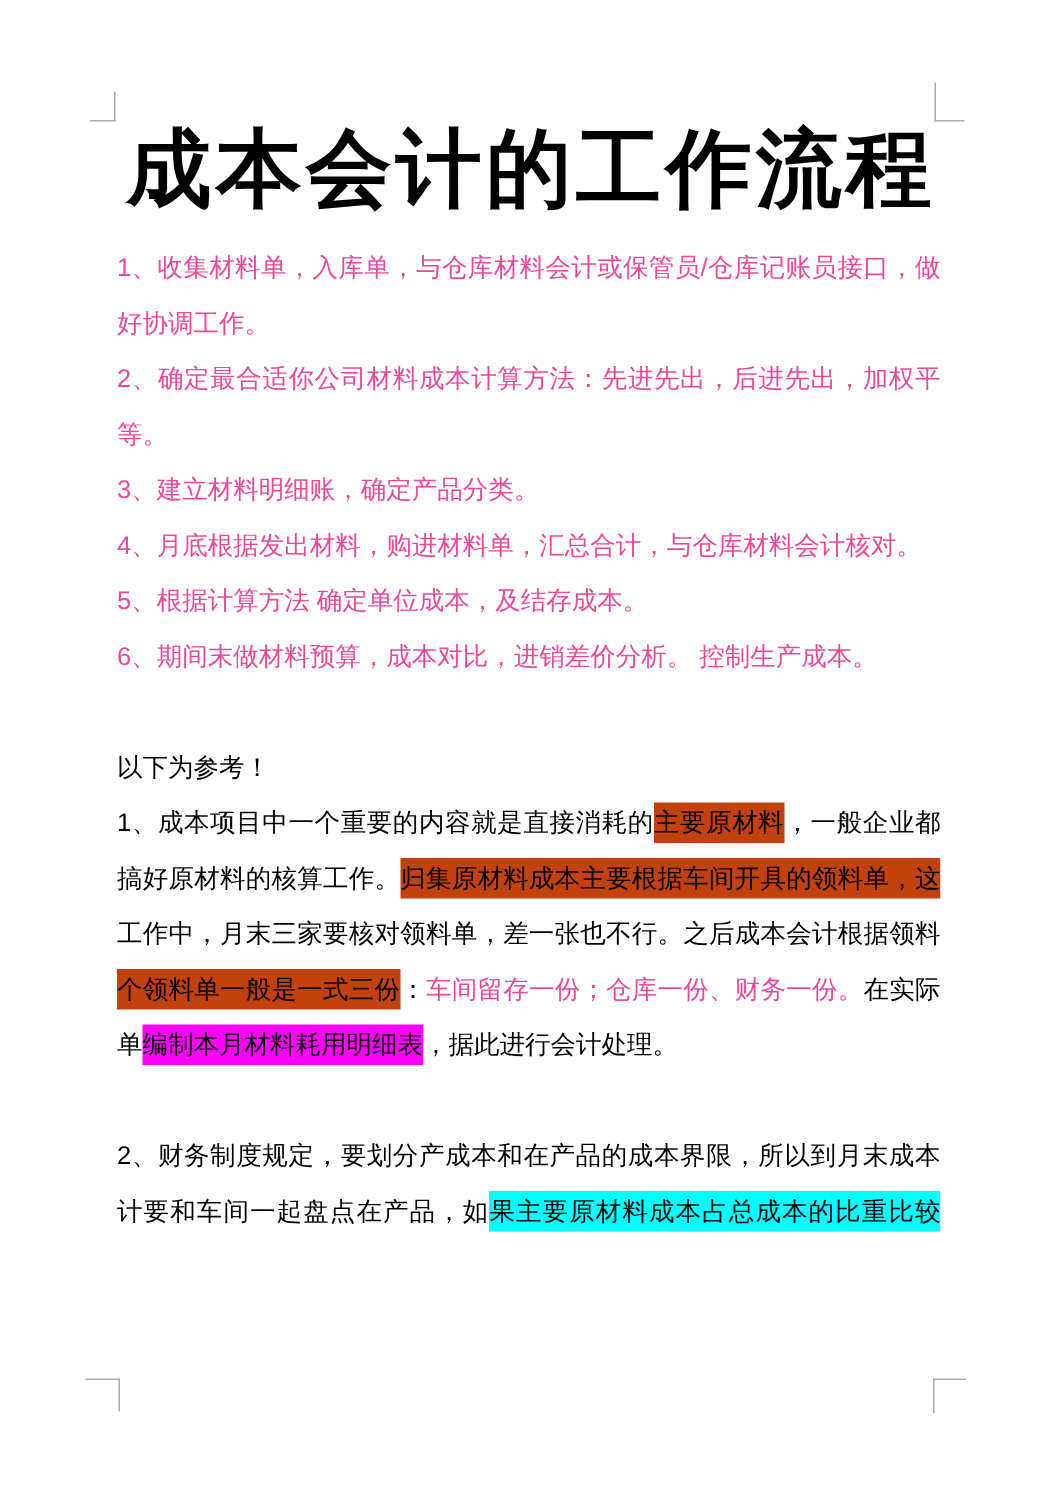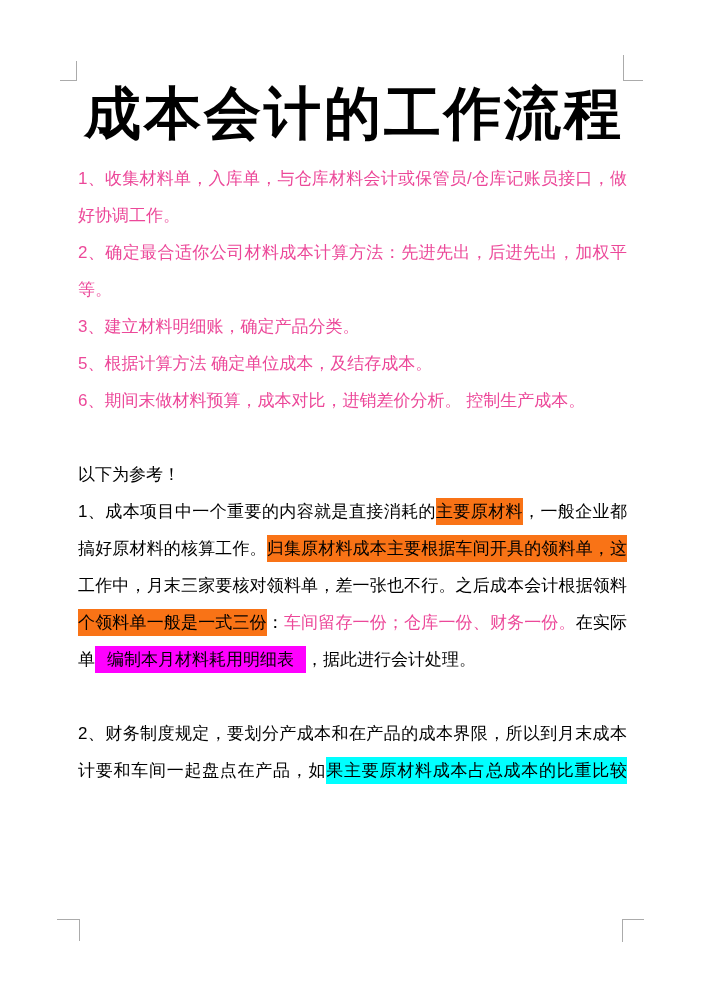--- a/index.html
+++ b/index.html
@@ -53,42 +53,43 @@
   .line{
     height:37px;
     line-height:37px;
     overflow:hidden;
   }
   .j{
     text-align:justify;
     text-align-last:justify;
   }
   .c-red{color:#ec4899;}
-  .hl-green{background:#f97316;padding:4px 0;}
-  .hl-magenta{background:#ff00ff;padding:4px 12px;}
+  .hl-green{background:#c2410c;padding:4px 0;}
+  .hl-magenta{background:#ff00ff;padding:4px 0;}
   .hl-cyan{background:#00ffff;padding:4px 0;}
 </style>
 </head>
 <body>
 
 <div class="page">
   <div class="crop" id="crop-tl"></div>
   <div class="crop" id="crop-tr"></div>
   <div class="crop" id="crop-bl"></div>
   <div class="crop" id="crop-br"></div>
 
   <div id="title">成本会计的工作流程</div>
 
   <div id="content">
       <div class="section">
         <div class="line j"><span class="run c-red">1、收集材料单，入库单，与仓库材料会计或保管员/仓库记账员接口，做</span></div>
         <div class="line"><span class="run c-red">好协调工作。</span></div>
         <div class="line j"><span class="run c-red">2、确定最合适你公司材料成本计算方法：先进先出，后进先出，加权平均</span></div>
         <div class="line"><span class="run c-red">等。</span></div>
         <div class="line"><span class="run c-red">3、建立材料明细账，确定产品分类。</span></div>
+        <div class="line"><span class="run c-red">4、月底根据发出材料，购进材料单，汇总合计，与仓库材料会计核对。</span></div>
         <div class="line"><span class="run c-red">5、根据计算方法 确定单位成本，及结存成本。</span></div>
         <div class="line"><span class="run c-red">6、期间末做材料预算，成本对比，进销差价分析。 控制生产成本。</span></div>
       </div>
       <div class="section gap">
         <div class="line"><span class="run">以下为参考！</span></div>
       </div>
       <div class="section">
         <div class="line j"><span class="run">1、成本项目中一个重要的内容就是直接消耗的</span><span class="run hl-green">主要原材料</span><span class="run">，一般企业都在</span></div>
         <div class="line j"><span class="run">搞好原材料的核算工作。</span><span class="run hl-green">归集原材料成本主要根据车间开具的领料单，这</span></div>
         <div class="line j"><span class="run">工作中，月末三家要核对领料单，差一张也不行。之后成本会计根据领料</span></div>

